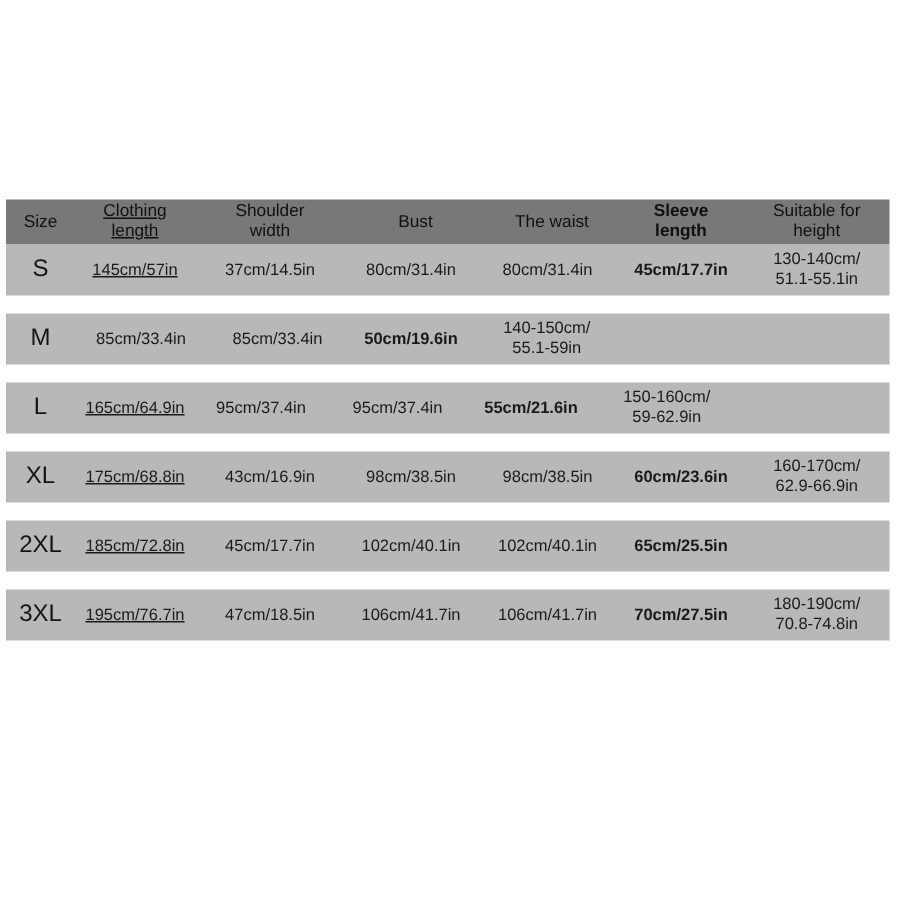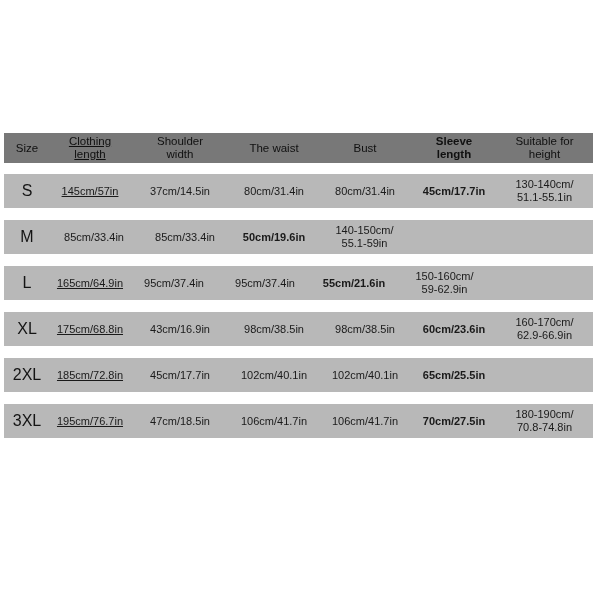--- a/index.html
+++ b/index.html
@@ -20,21 +20,20 @@
     top: 133px;
     width: 589px;
   }
   .trow {
     display: flex;
     align-items: stretch;
   }
   .thead {
     height: 30px;
     background: #787878;
-    margin-bottom: 11px;
   }
   .tdata {
     height: 34px;
     background: #b8b8b8;
     margin-bottom: 12px;
   }
   .cell {
     display: flex;
     align-items: center;
     justify-content: center;
@@ -66,22 +65,22 @@
 <body>
 
 <div class="size-chart">
 
   <div class="trow thead">
     <div class="cell hcell c0">Size</div>
     <div class="cell hcell c1">Clothing
 length</div>
     <div class="cell hcell c2">Shoulder
 width</div>
+    <div class="cell hcell c4">Bust</div>
     <div class="cell hcell c3">The waist</div>
-    <div class="cell hcell c4">Bust</div>
     <div class="cell hcell c5">Sleeve
 length</div>
     <div class="cell hcell c6">Suitable for
 height</div>
   </div>
 
   <div class="trow tdata">
     <div class="cell size-cell c0">S</div>
     <div class="cell c1">145cm/57in</div>
     <div class="cell c2">37cm/14.5in</div>

